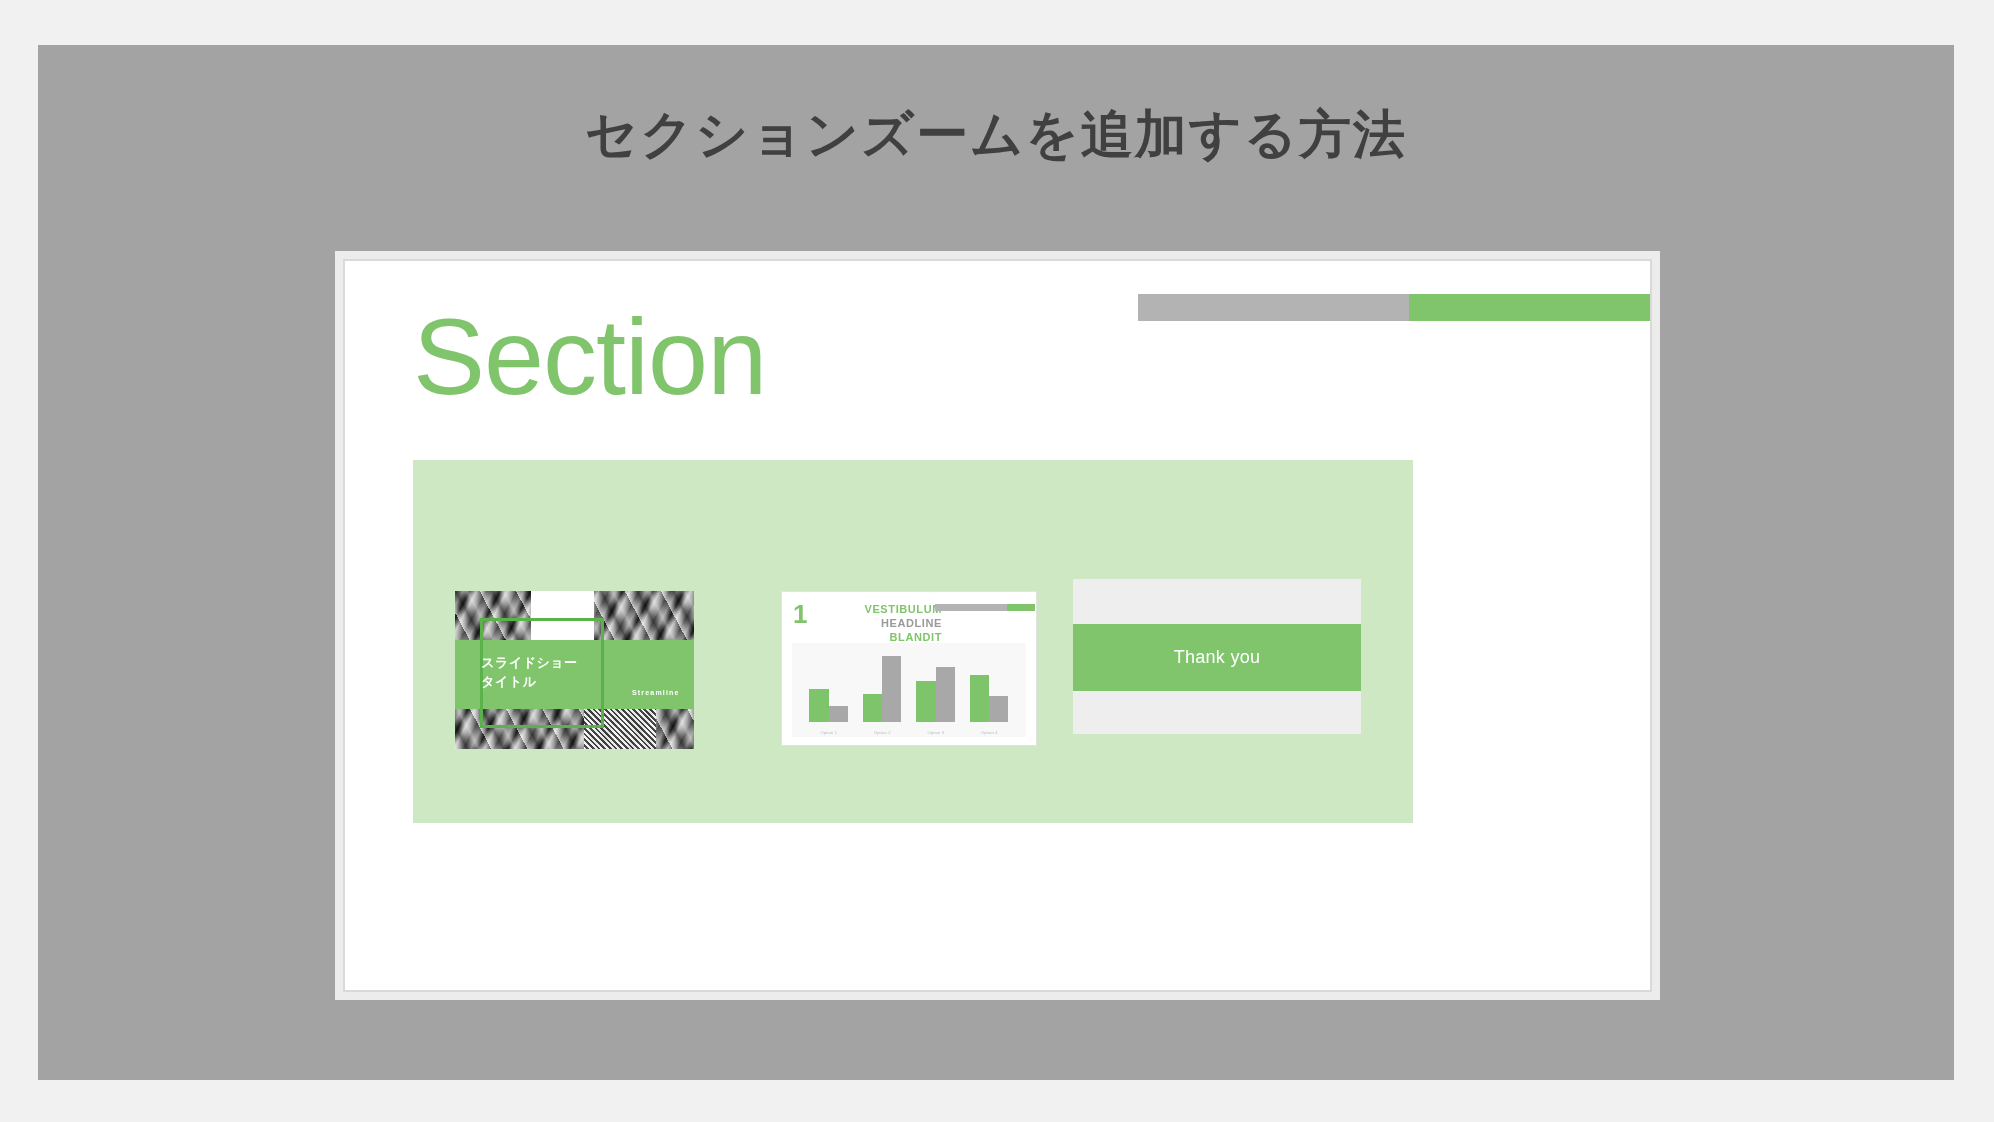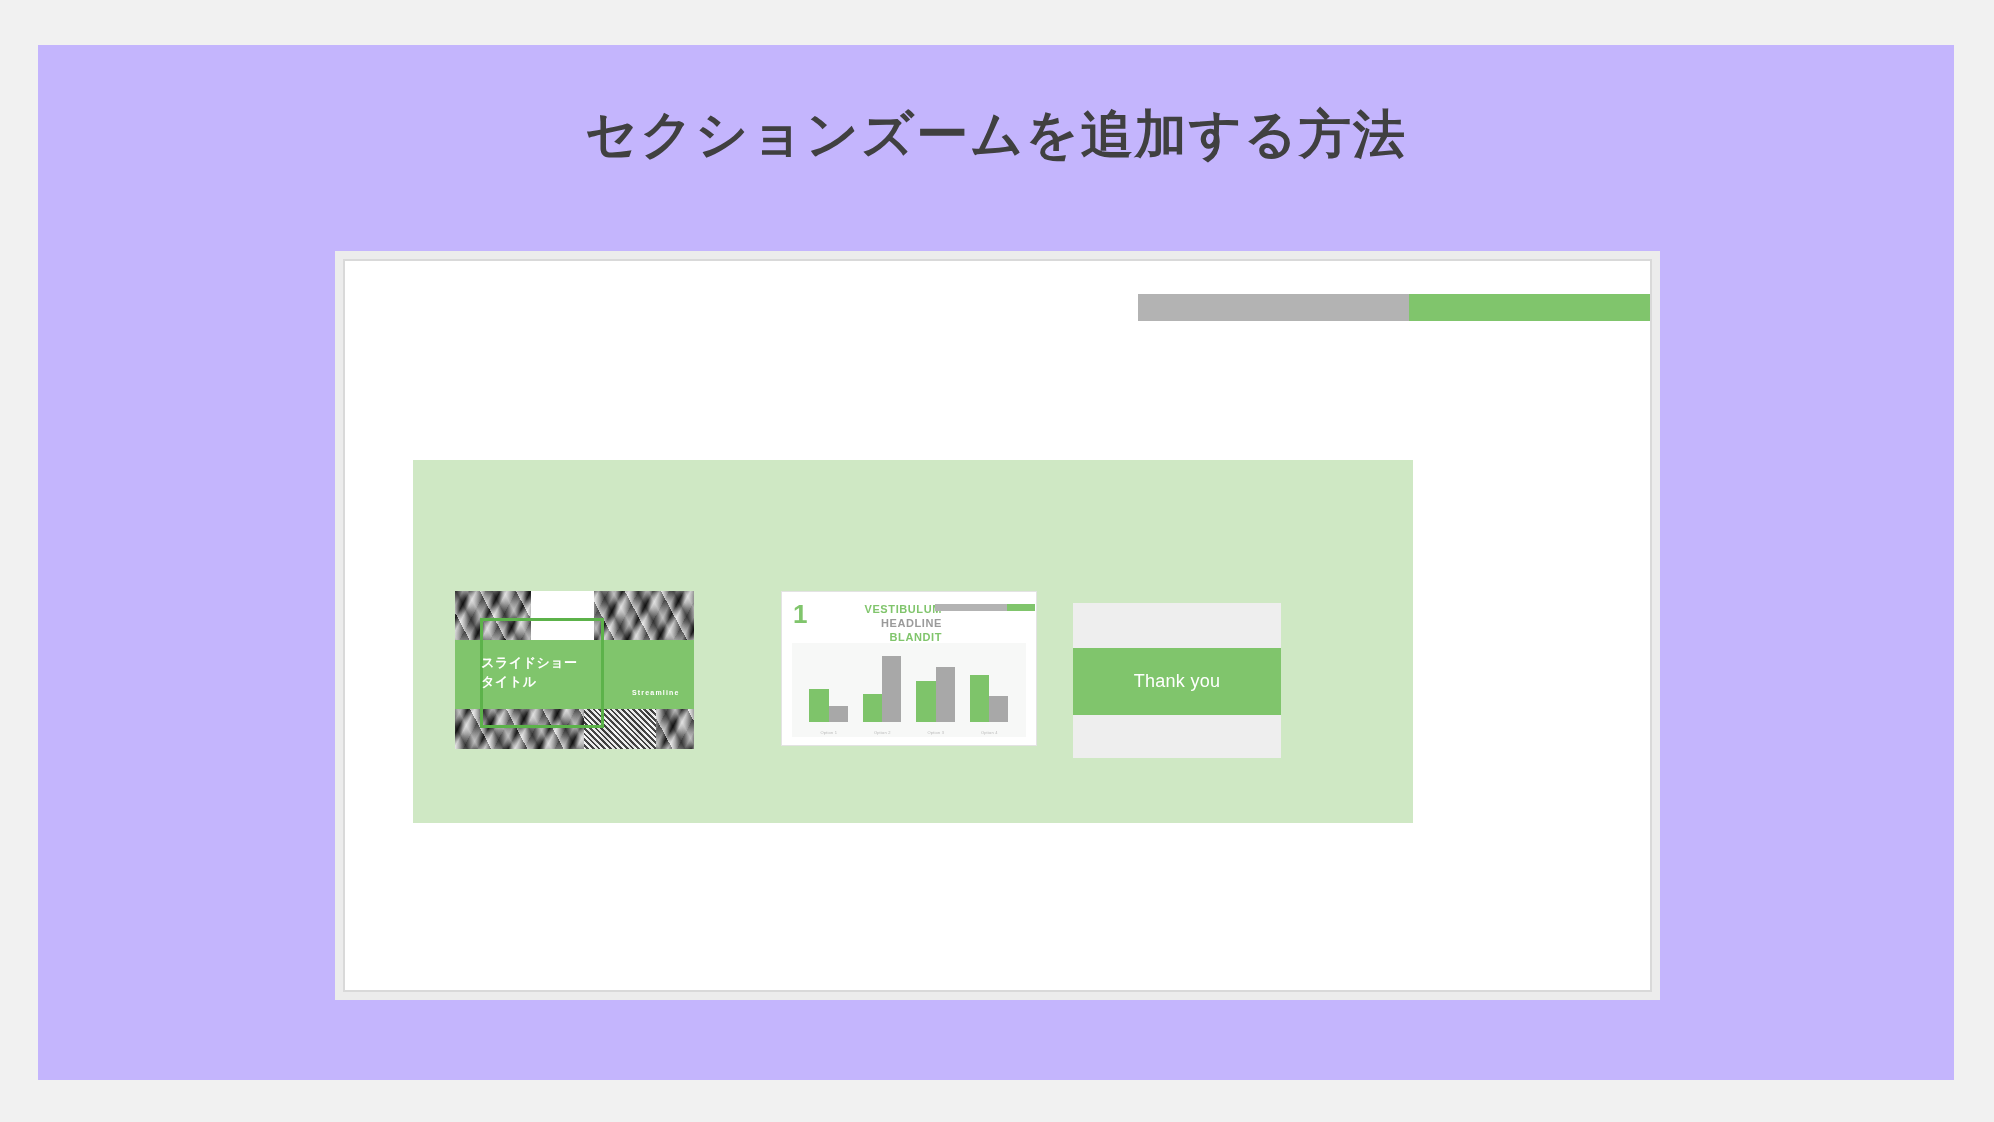--- a/index.html
+++ b/index.html
@@ -14,21 +14,21 @@
     overflow: hidden;
   }
 
   
   .page-card {
     position: absolute;
     left: 38px;
     top: 45px;
     width: 1916px;
     height: 1035px;
-    background: #c4b5fd;
+    background: #a3a3a3;
   }
 
   
   .page-title {
     position: absolute;
     left: 0;
     top: 55px;
     width: 100%;
     text-align: center;
     font-size: 52px;
@@ -269,22 +269,22 @@
     text-align: center;
     font-size: 4px;
     color: #b9b9b9;
     letter-spacing: 0.2px;
     filter: blur(0.4px);
   }
 
   
   .thumb-3 {
     left: 660px;
-    top: 143px;
-    width: 208px;
+    top: 119px;
+    width: 288px;
     height: 155px;
     background: #eeeeee;
   }
   .t3-band {
     position: absolute;
     left: 0;
     top: 29%;
     width: 100%;
     height: 43%;
     background: #80c56c;
@@ -307,20 +307,21 @@
   <div class="page-title">セクションズームを追加する方法</div>
 
   <div class="slide-frame">
     <div class="slide-inner">
 
       <div class="slide-progress">
         <div class="seg-gray" style="width: 53%;"></div>
         <div class="seg-green" style="width: 47%;"></div>
       </div>
 
+      <div class="section-word">Section</div>
 
       <div class="zoom-container">
         <div class="thumbs">
 
           <div class="thumb thumb-1">
             <div class="photo-bg"></div>
             <div class="photo-hi-1"></div>
             <div class="photo-hi-2"></div>
             <div class="thumb1-band"></div>
             <div class="thumb1-outline"></div>

